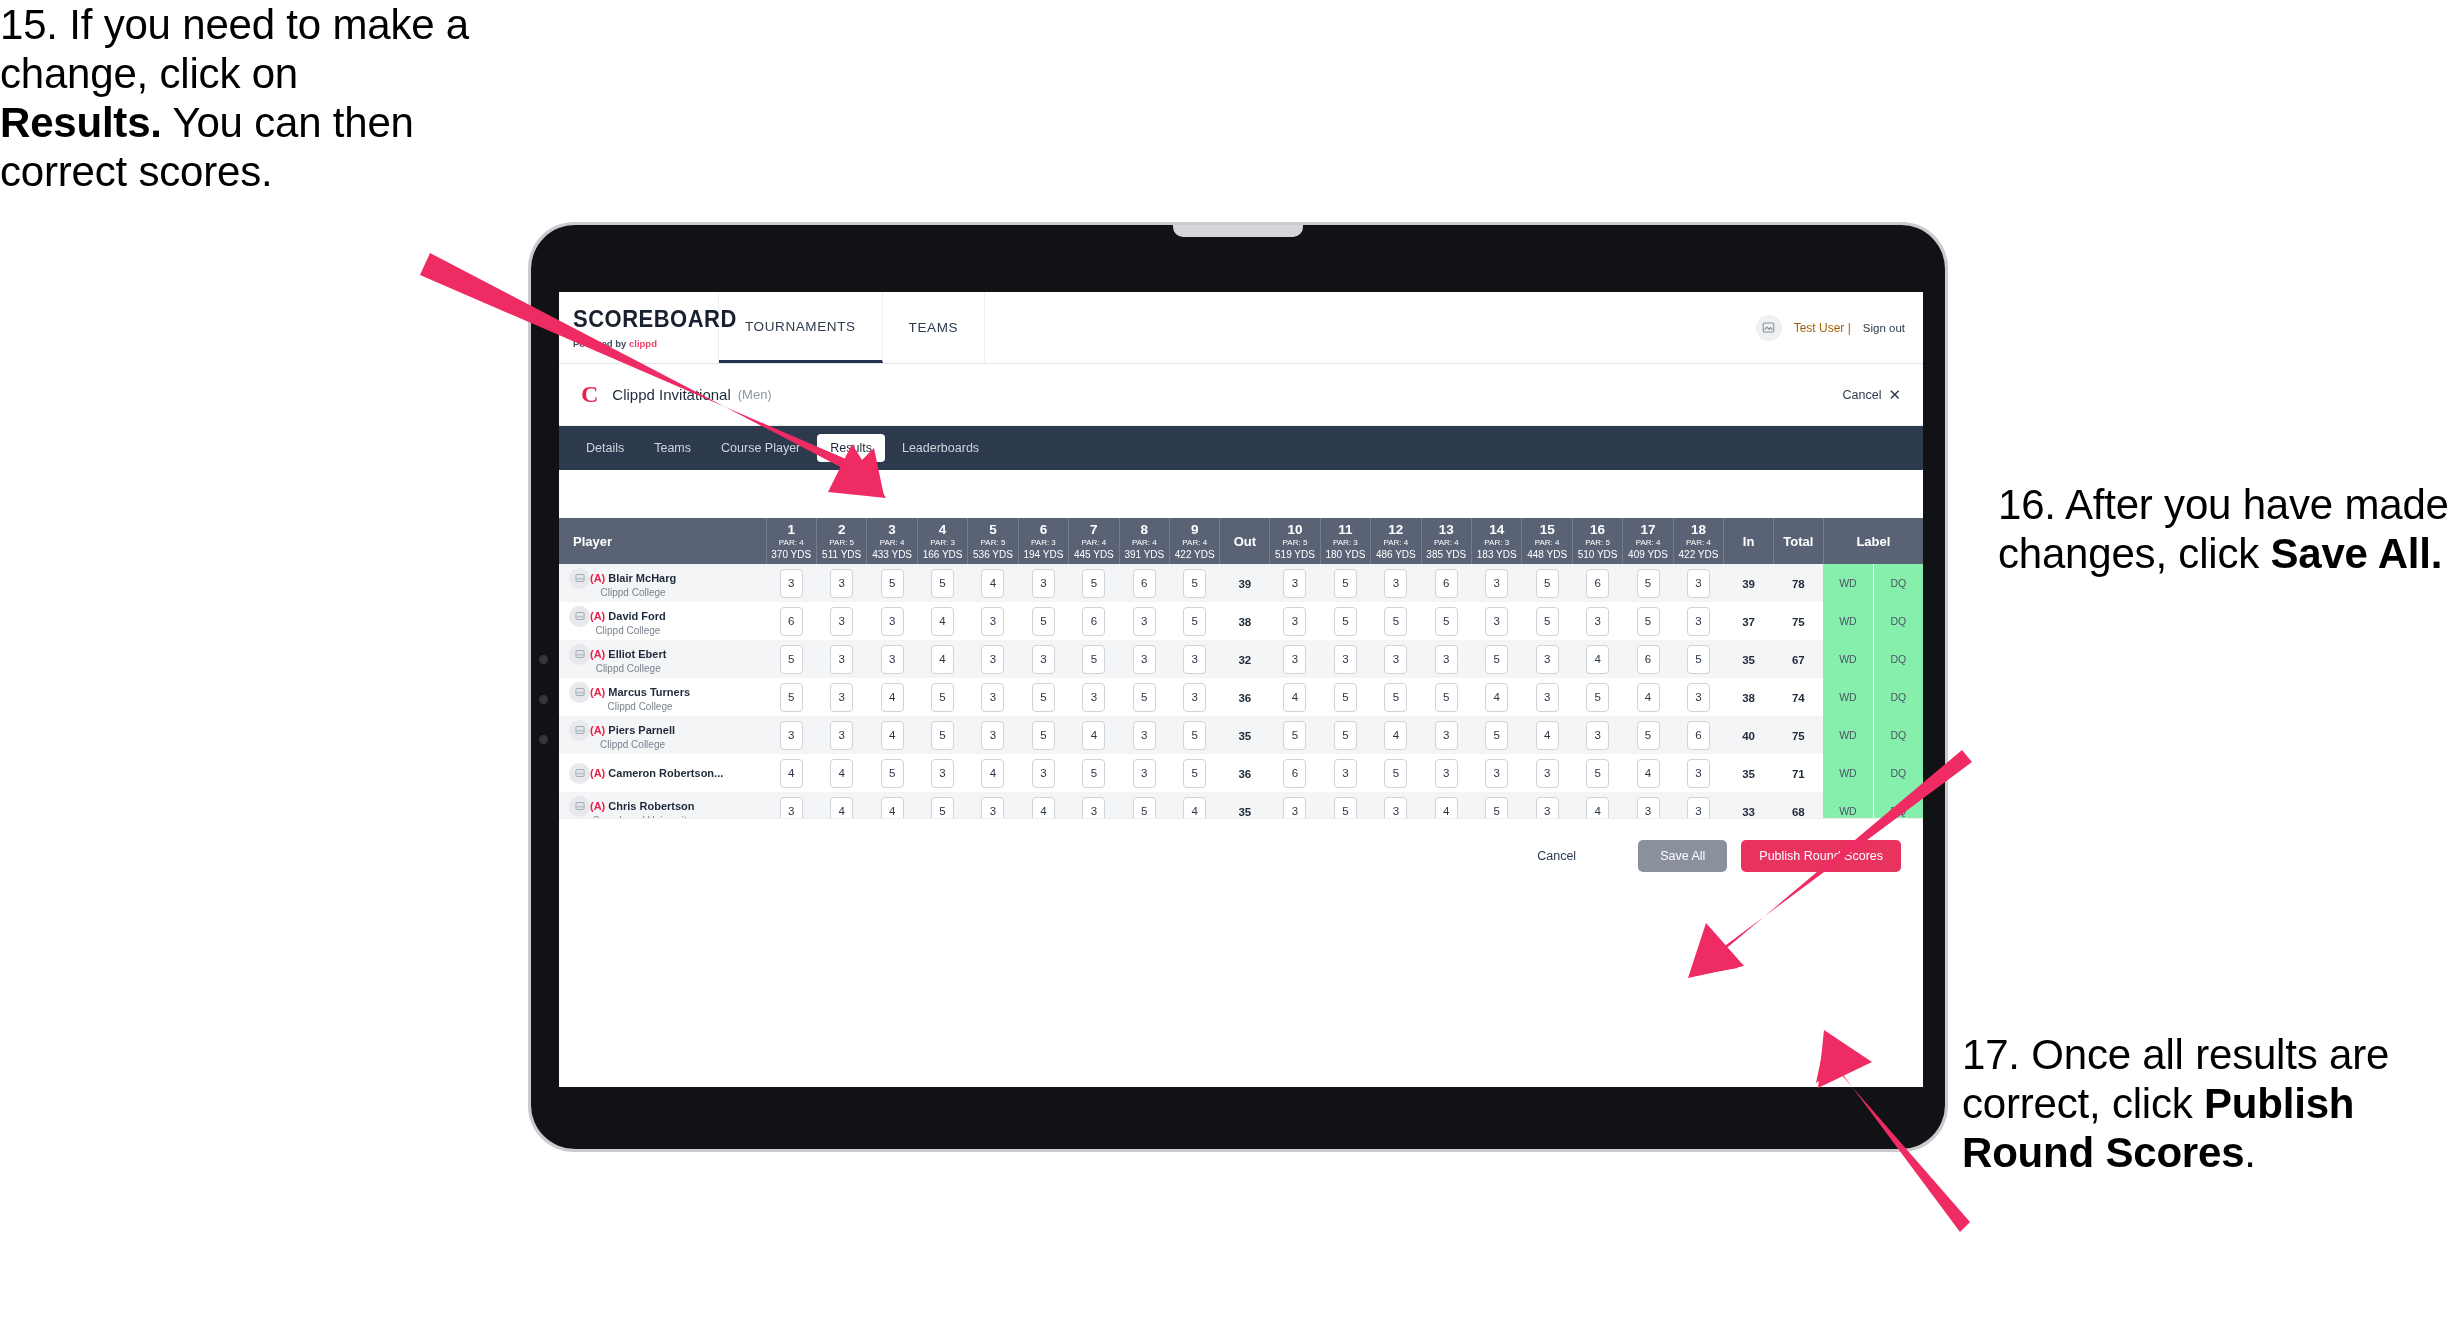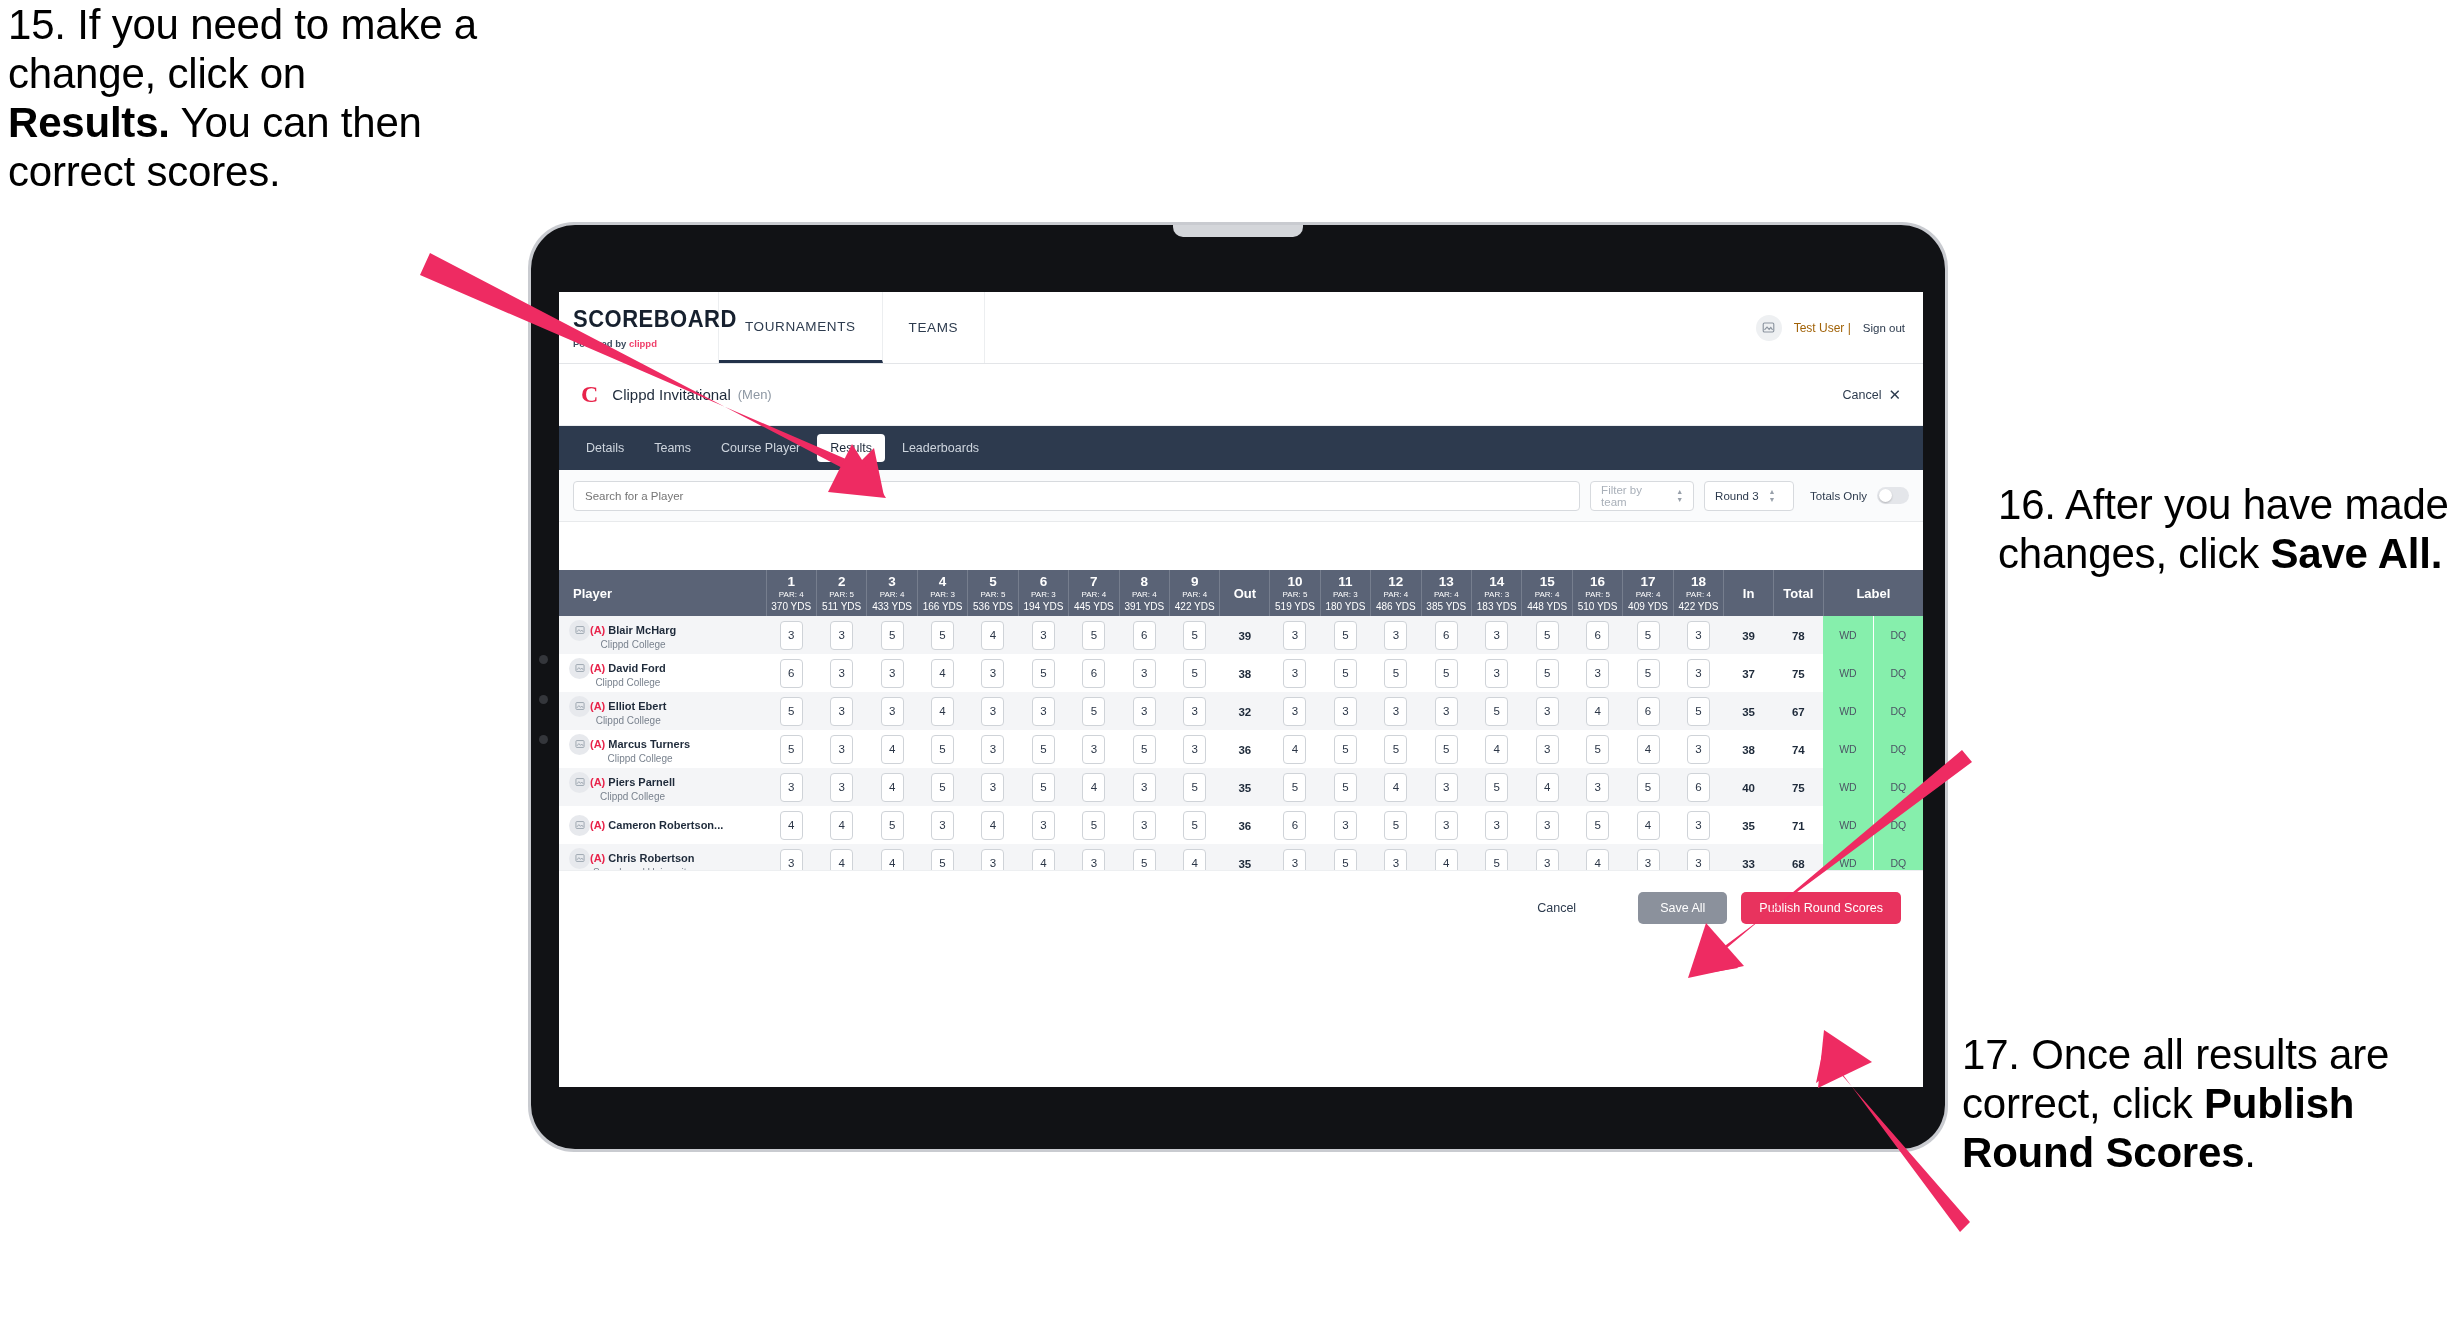--- a/index.html
+++ b/index.html
@@ -14,21 +14,21 @@
   
   .annot {
     position: absolute;
     color: #000;
     font-size: 42px;
     line-height: 1.17;
     font-weight: 400;
     letter-spacing: -0.2px;
   }
   .annot b { font-weight: 700; }
-  #annot-15 { left: 8px;    top: 0px;    width: 470px; }
+  #annot-15 { left: 0;    top: 0px;    width: 470px; }
   #annot-16 { left: 1998px; top: 480px;  width: 470px; }
   #annot-17 { left: 1962px; top: 1030px; width: 505px; }
 
   
   .arrow-svg { position: absolute; left: 0; top: 0; width: 2464px; height: 1326px; pointer-events: none; }
 
   
   #tablet {
     position: absolute; left: 528px; top: 222px;
     width: 1420px; height: 930px;
@@ -250,39 +250,20 @@
         </div>
 
         <div id="tabbar">
           <div class="tab">Details</div>
           <div class="tab">Teams</div>
           <div class="tab">Course Player</div>
           <div class="tab active">Results</div>
           <div class="tab">Leaderboards</div>
         </div>
 
-        <div id="filterbar">
-          <input id="search-input" type="text" placeholder="Search for a Player" style="">
-          <div class="select-box" id="filter-team">
-            <span>Filter by team</span>
-            <span class="caret">
-                <span>▲</span>
-                <span>▼</span>
-              </span>
-          </div>
-          <div class="select-box" id="round-sel">
-            <span>Round 3</span>
-            <span class="caret">
-                <span>▲</span>
-                <span>▼</span>
-              </span>
-          </div>
-          <span id="totals-label">Totals Only</span>
-          <div id="totals-toggle"></div>
-        </div>
 
         <div id="table-wrap">
           <table id="score-table">
             <thead>
               <tr>
                 <th class="col-player">Player</th>
 
                 <th class="col-hole">
                     <div class="hole-num">1</div>
                     <div class="hole-par">PAR: 4</div>

